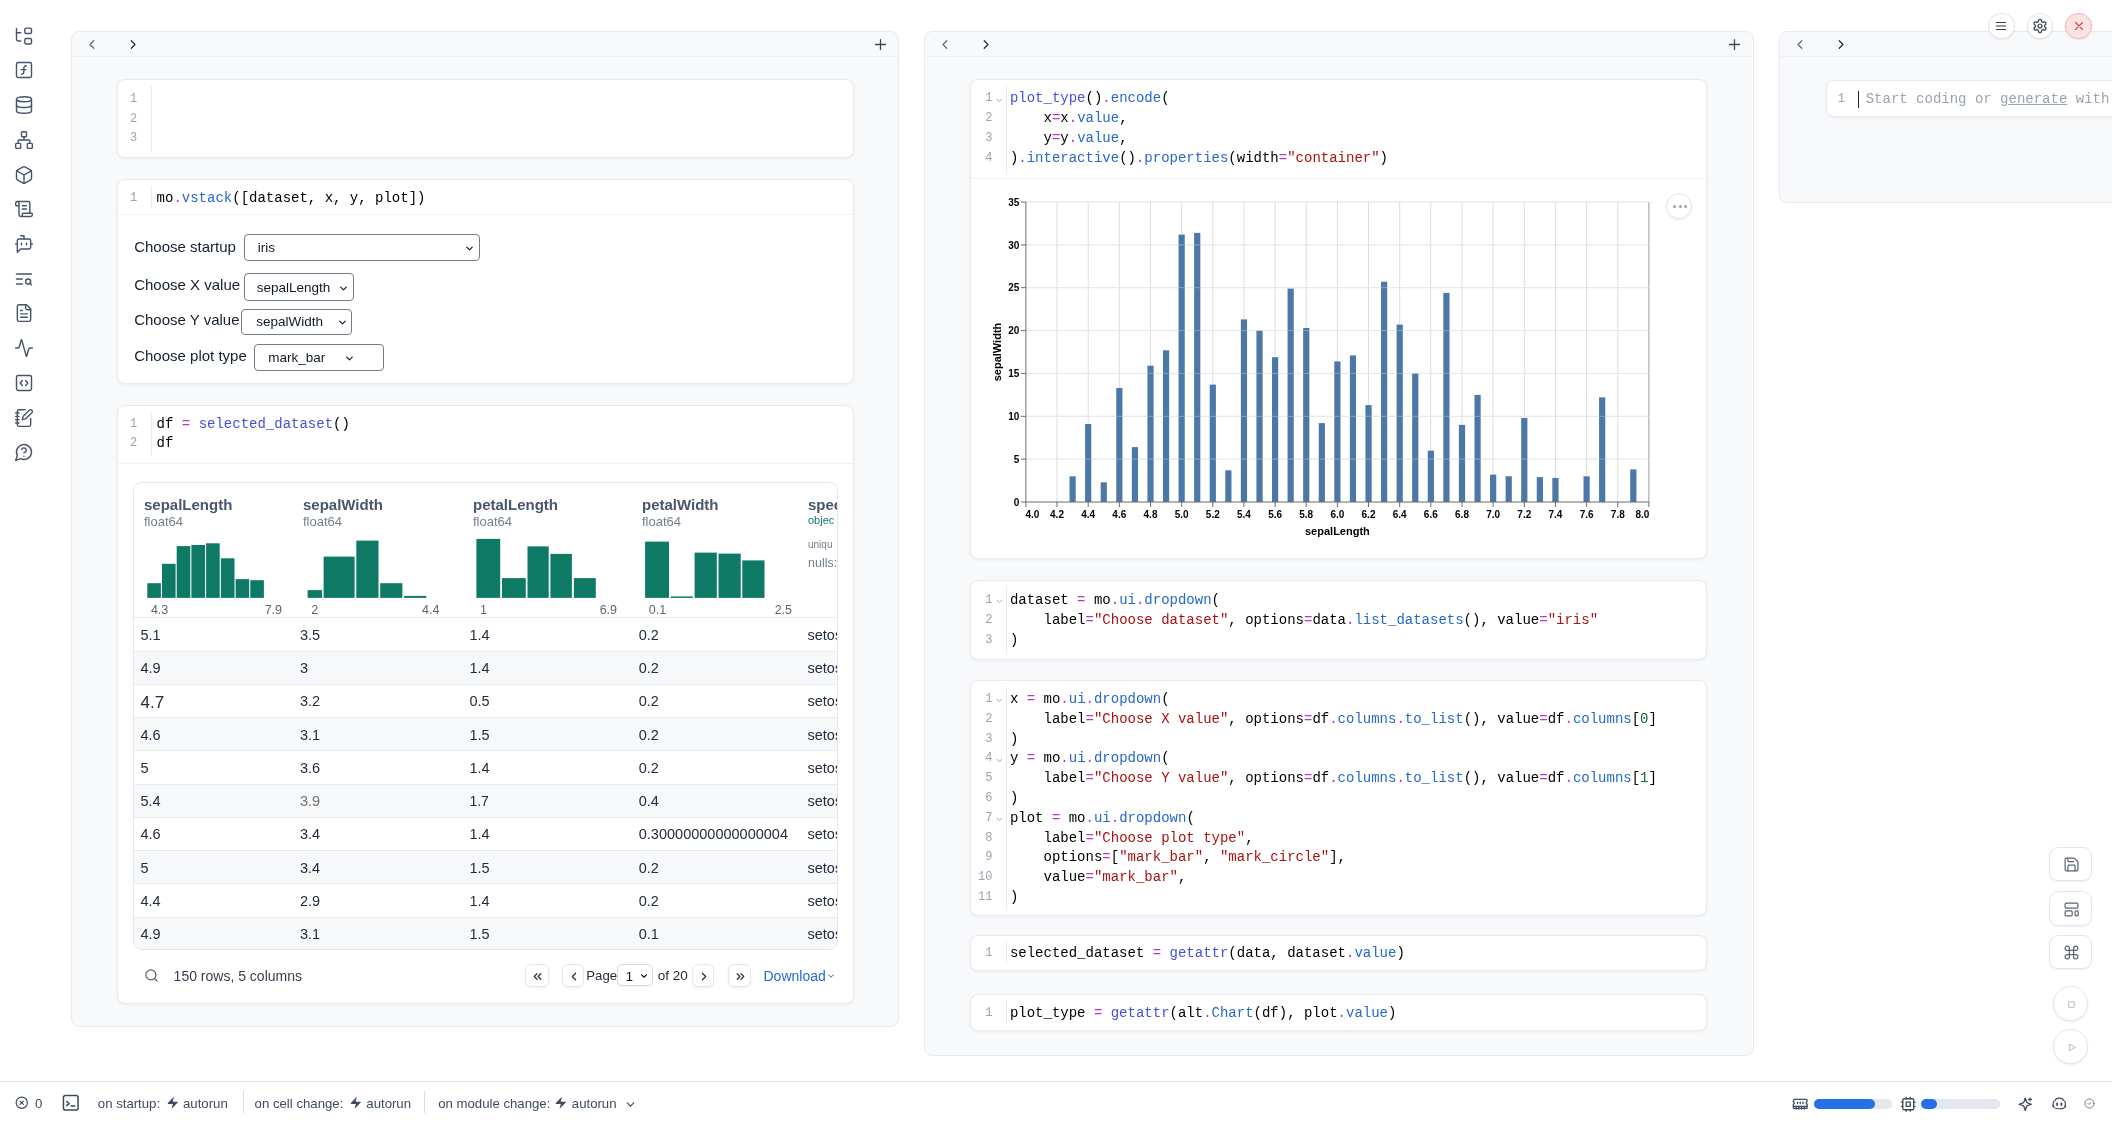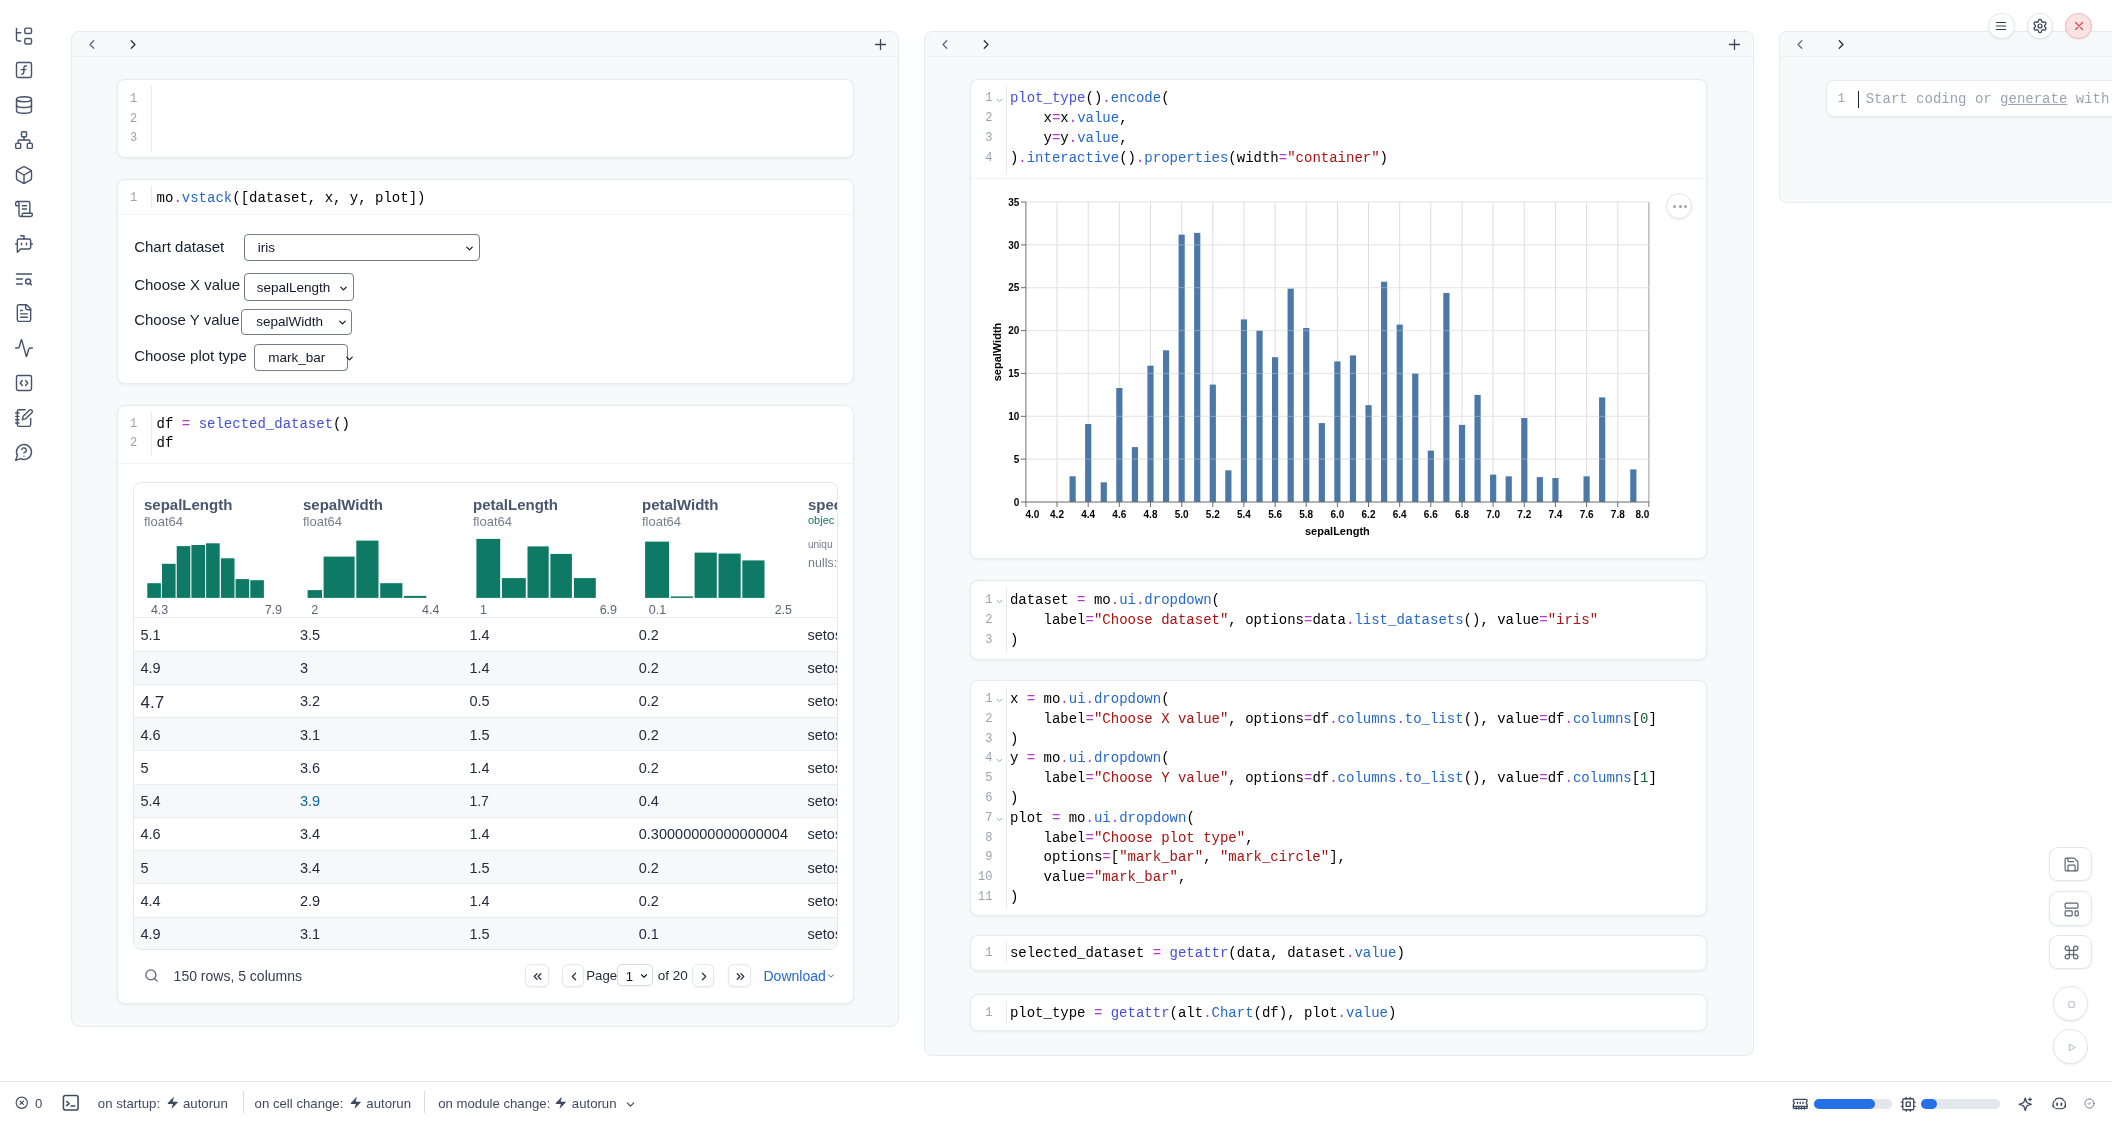--- a/index.html
+++ b/index.html
@@ -61,34 +61,34 @@
     <pre class="lns" style="left:0;top:9.5px;width:19px">1
 2
 3</pre>
     <div class="gsep" style="left:32.3px;top:6px;height:65.2px"></div>
   </div>
 <div class="cell" style="left:117.3px;top:179.3px;width:737px;height:205.2px">
 <pre class="lns" style="left:0;top:8.4px;width:19px">1</pre>
 <div class="gsep" style="left:32.3px;top:6px;height:22px"></div>
 <pre class="code" style="left:38.3px;top:8.4px">mo<span class="o">.</span><span class="p">vstack</span>([dataset, x, y, plot])</pre>
 <div class="outp" style="top:33.3px;height:170.9px">
-<div class="lbl" style="left:15.9px;top:23.200000000000003px">Chart dataset</div>
+<div class="lbl" style="left:15.9px;top:23.200000000000003px">Choose startup</div>
 <div class="selbox" style="left:125.4px;top:19.1px;width:236px;height:27.8px;padding-left:13px">iris<svg style="position:absolute;left:219.5px;top:8.4px" width="11" height="11" viewBox="0 0 24 24" fill="none" stroke="#111827" stroke-width="2.6" stroke-linecap="round" stroke-linejoin="round">
           <path d="m6 9 6 6 6-6"></path>
         </svg></div>
 <div class="lbl" style="left:15.9px;top:61.400000000000006px">Choose X value</div>
 <div class="selbox" style="left:125.4px;top:58.8px;width:110px;height:27.4px;padding-left:12px">sepalLength<svg style="position:absolute;left:93px;top:8.2px" width="11" height="11" viewBox="0 0 24 24" fill="none" stroke="#111827" stroke-width="2.6" stroke-linecap="round" stroke-linejoin="round">
           <path d="m6 9 6 6 6-6"></path>
         </svg></div>
 <div class="lbl" style="left:15.9px;top:96.4px">Choose Y value</div>
 <div class="selbox" style="left:123.0px;top:94.1px;width:111px;height:26.2px;padding-left:14px">sepalWidth<svg style="position:absolute;left:94.5px;top:7.6px" width="11" height="11" viewBox="0 0 24 24" fill="none" stroke="#111827" stroke-width="2.6" stroke-linecap="round" stroke-linejoin="round">
           <path d="m6 9 6 6 6-6"></path>
         </svg></div>
 <div class="lbl" style="left:15.9px;top:132.4px">Choose plot type</div>
-<div class="selbox" style="left:135.4px;top:129.1px;width:94px;height:26.9px;padding-left:13.5px">mark_bar<svg style="position:absolute;left:89px;top:7.949999999999999px" width="11" height="11" viewBox="0 0 24 24" fill="none" stroke="#111827" stroke-width="2.6" stroke-linecap="round" stroke-linejoin="round">
+<div class="selbox" style="left:135.4px;top:129.1px;width:130px;height:26.9px;padding-left:13.5px">mark_bar<svg style="position:absolute;left:89px;top:7.949999999999999px" width="11" height="11" viewBox="0 0 24 24" fill="none" stroke="#111827" stroke-width="2.6" stroke-linecap="round" stroke-linejoin="round">
           <path d="m6 9 6 6 6-6"></path>
         </svg></div>
 </div>
   </div>
 <div class="cell" style="left:117.3px;top:404.5px;width:737px;height:599.5px">
 <pre class="lns" style="left:0;top:9.2px;width:19px">1
 2</pre>
 <div class="gsep" style="left:32.3px;top:6px;height:43px"></div>
 <pre class="code" style="left:38.3px;top:9.2px">df <span class="o">=</span> <span class="c">selected_dataset</span>()
 df</pre>
@@ -164,21 +164,21 @@
         <div class="abs" style="left:504.8px;top:243.35px;font-size:14.5px;color:#222c3d;white-space:nowrap">0.2</div>
         <div class="abs" style="left:673.5px;top:243.35px;font-size:14.5px;color:#222c3d;white-space:nowrap">setosa</div>
         <div class="abs" style="left:0;top:267.20px;width:705px;height:33.25px;background:#fff;border-top:1px solid #e9ebee"></div>
         <div class="abs" style="left:6.5px;top:276.60px;font-size:14.5px;color:#222c3d;white-space:nowrap">5</div>
         <div class="abs" style="left:166px;top:276.60px;font-size:14.5px;color:#222c3d;white-space:nowrap">3.6</div>
         <div class="abs" style="left:335.4px;top:276.60px;font-size:14.5px;color:#222c3d;white-space:nowrap">1.4</div>
         <div class="abs" style="left:504.8px;top:276.60px;font-size:14.5px;color:#222c3d;white-space:nowrap">0.2</div>
         <div class="abs" style="left:673.5px;top:276.60px;font-size:14.5px;color:#222c3d;white-space:nowrap">setosa</div>
         <div class="abs" style="left:0;top:300.45px;width:705px;height:33.25px;background:#f7f8f9;border-top:1px solid #e9ebee"></div>
         <div class="abs" style="left:6.5px;top:309.85px;font-size:14.5px;color:#222c3d;white-space:nowrap">5.4</div>
-        <div class="abs" style="left:166px;top:309.85px;font-size:14.5px;color:#0369a1;white-space:nowrap">3.9</div>
+        <div class="abs" style="left:166px;top:309.85px;font-size:14.5px;color:#737373;white-space:nowrap">3.9</div>
         <div class="abs" style="left:335.4px;top:309.85px;font-size:14px;color:#222c3d;white-space:nowrap">1.7</div>
         <div class="abs" style="left:504.8px;top:309.85px;font-size:14.5px;color:#222c3d;white-space:nowrap">0.4</div>
         <div class="abs" style="left:673.5px;top:309.85px;font-size:14.5px;color:#222c3d;white-space:nowrap">setosa</div>
         <div class="abs" style="left:0;top:333.70px;width:705px;height:33.25px;background:#fff;border-top:1px solid #e9ebee"></div>
         <div class="abs" style="left:6.5px;top:343.10px;font-size:14.5px;color:#222c3d;white-space:nowrap">4.6</div>
         <div class="abs" style="left:166px;top:343.10px;font-size:14.5px;color:#222c3d;white-space:nowrap">3.4</div>
         <div class="abs" style="left:335.4px;top:343.10px;font-size:14.5px;color:#222c3d;white-space:nowrap">1.4</div>
         <div class="abs" style="left:504.8px;top:343.10px;font-size:14.5px;color:#222c3d;white-space:nowrap">0.30000000000000004</div>
         <div class="abs" style="left:673.5px;top:343.10px;font-size:14.5px;color:#222c3d;white-space:nowrap">setosa</div>
         <div class="abs" style="left:0;top:366.95px;width:705px;height:33.25px;background:#f7f8f9;border-top:1px solid #e9ebee"></div>

